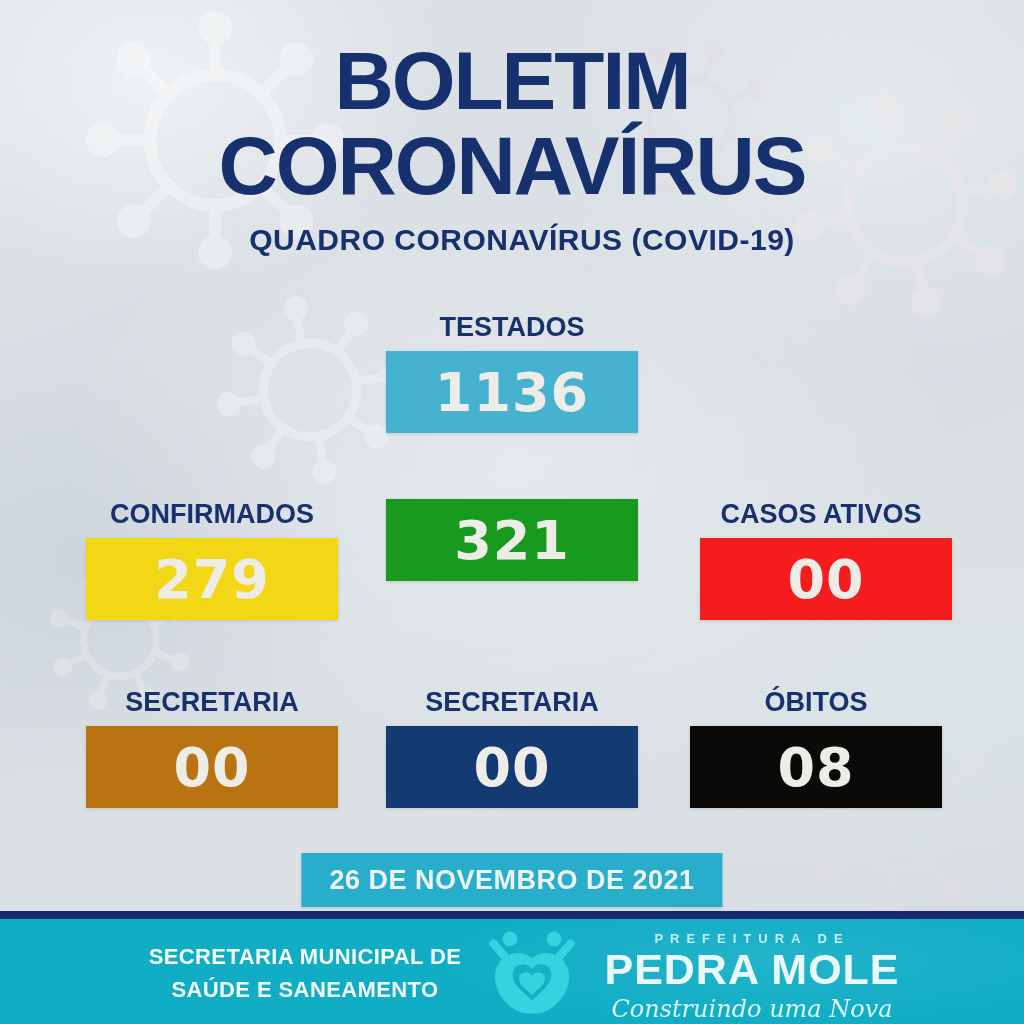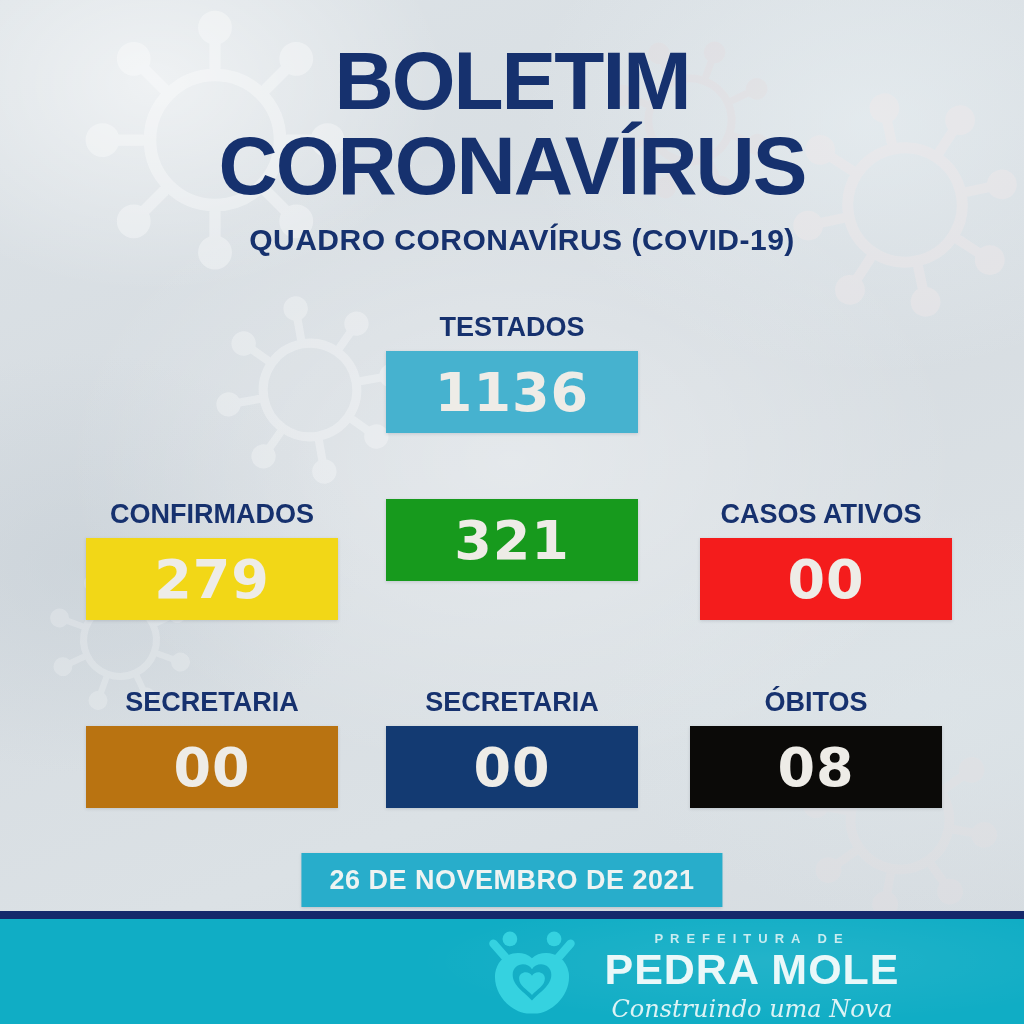--- a/index.html
+++ b/index.html
@@ -168,20 +168,24 @@
   </div>
 </div>
 
 <div class="date-banner" style="background-color: rgb(40, 173, 203);">
   <span>26 DE NOVEMBRO DE 2021</span>
 </div>
 
 <div class="footer-divider" style="background-color: rgb(21, 41, 107);"></div>
 
 <div class="footer-bar" style="background-color: rgb(16, 173, 197);">
+  <div class="dept-text">
+    <div>SECRETARIA MUNICIPAL DE</div>
+    <div>SAÚDE E SANEAMENTO</div>
+  </div>
 
   <svg class="logo-icon" viewBox="0 0 100 100">
     <g fill="#35d2e0" stroke="none">
 
       <circle cx="26" cy="13" r="8"></circle>
       <circle cx="74" cy="13" r="8"></circle>
 
       <g stroke="#35d2e0" stroke-width="9" stroke-linecap="round">
         <line x1="22" y1="34" x2="8" y2="18"></line>
         <line x1="78" y1="34" x2="92" y2="18"></line>

